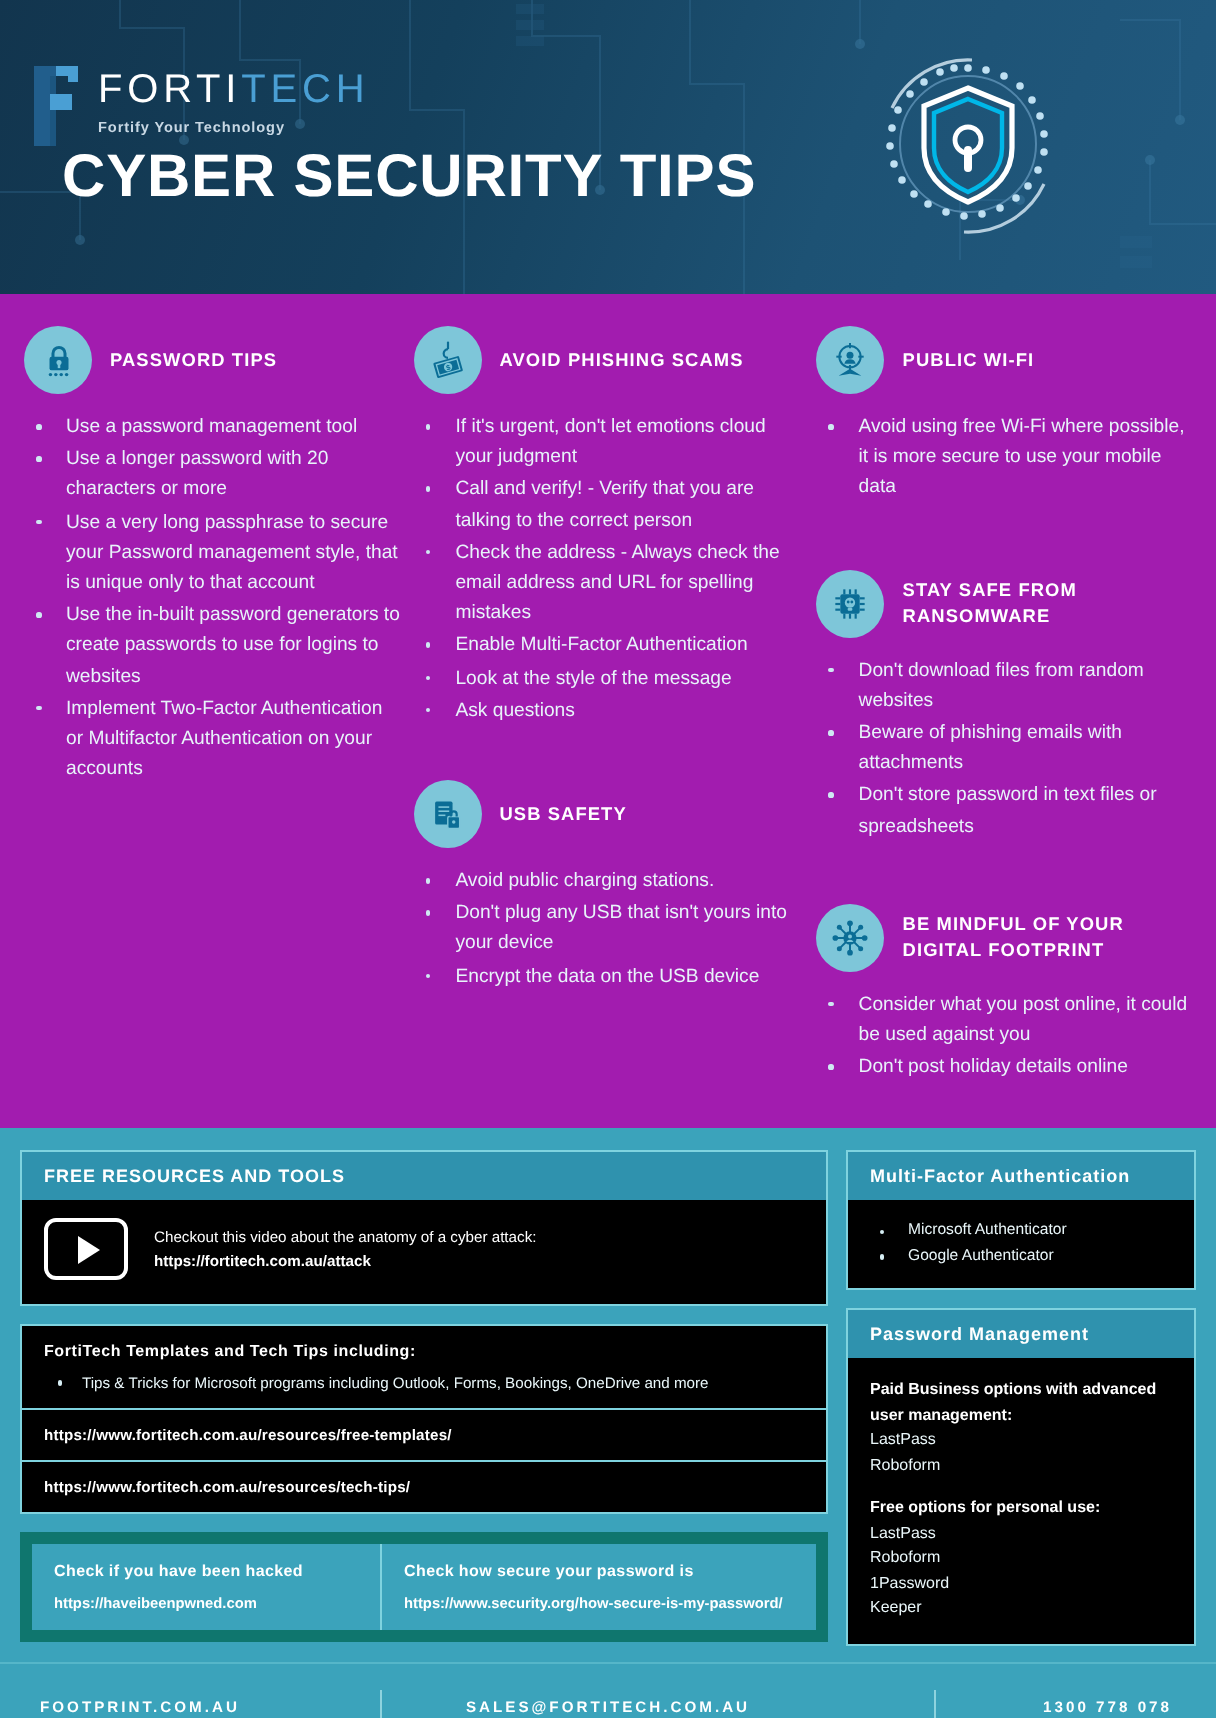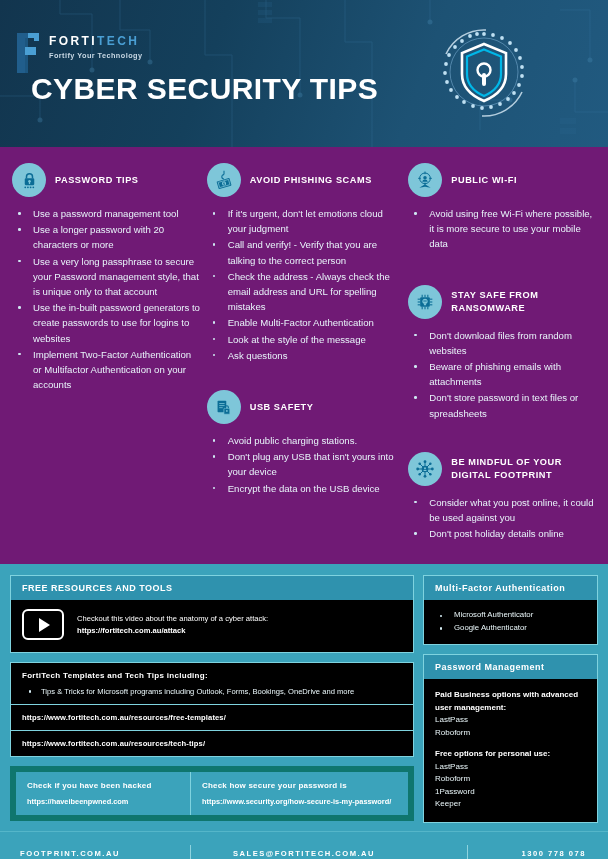--- a/index.html
+++ b/index.html
@@ -18,33 +18,33 @@
     position:relative;
     height:147px;
     background:linear-gradient(110deg,#12354e 0%,#14405c 35%,#1d5274 68%,#215a80 100%);
     overflow:hidden;
     flex:0 0 auto;
   }
   .circuit { position:absolute; inset:0; opacity:.5; }
   .brand { position:absolute; left:16px; top:32px; display:flex; align-items:flex-start; }
   .brand-mark { width:24px; height:42px; margin-right:9px; }
   .brand-text { padding-top:3px; }
-  .brand-name { font-size:12px; font-weight:bold; letter-spacing:2.4px; line-height:1; }
+  .brand-name { font-size:20px; font-weight:normal; letter-spacing:2.4px; line-height:1; }
   .brand-name .w { color:#ffffff; }
   .brand-name .b { color:#4a9fd4; }
   .brand-tag { font-size:7.3px; font-weight:bold; letter-spacing:.45px; color:#c8d8e4; margin-top:4px; }
   .page-title {
     position:absolute; left:15px; top:72px;
     font-size:30px; font-weight:bold; letter-spacing:.4px; color:#fff;margin-left:16px;
   }
   .hero-shield { position:absolute; right:64px; top:12px; width:120px; height:120px; }
 
   
   .tips {
-    background:#701a75;
+    background:#a21caf;
     flex:1 1 auto;
     padding:16px 12px 10px 12px;
     display:flex;
     gap:0;
   }
   .col { display:flex; flex-direction:column; }
   .col-1 { width:198px; padding-right:6px; }
   .col-2 { width:205px; padding-right:6px; }
   .col-3 { width:191px; }
 

